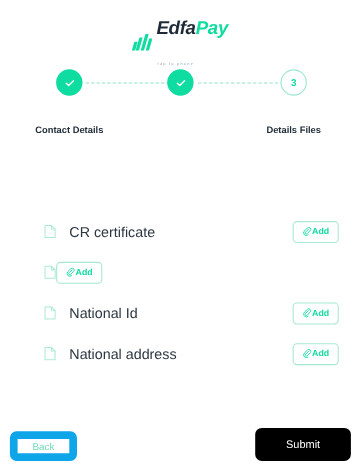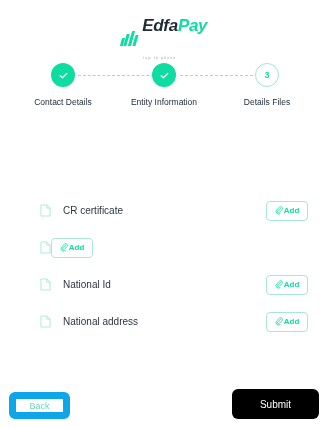--- a/index.html
+++ b/index.html
@@ -112,23 +112,23 @@
     border: 1.5px solid #9fe7ce;
   }
   .circle .num {
     font-size: 9px;
     font-weight: bold;
     color: #0FDCA0;
   }
   .check { width: 11px; height: 11px; display: block; }
 
   .step-label {
-    margin-top: 10px;
+    margin-top: 26px;
     font-size: 8.5px;
-    font-weight: normal;
+    font-weight: bold;
     color: #222f3a;
     white-space: nowrap;
   }
 
   
   .docs {
     position: absolute;
     top: 198px;
     left: 0;
     width: 328px;
@@ -136,21 +136,21 @@
   .doc-row {
     height: 25px;
     display: flex;
     align-items: center;
     padding: 0 20px 0 40px;
     margin-bottom: 12px;
   }
   .doc-icon { width: 11px; height: 13px; flex: 0 0 auto; display: block; }
   .doc-label {
     margin-left: 12px;
-    font-size: 10px;
+    font-size: 13px;
     color: #2b3640;
     flex: 1 1 auto;
     white-space: nowrap;
   }
   .add-btn {
     flex: 0 0 auto;
     width: 42px;
     height: 20px;
     border: 1px solid #a8e8d2;
     border-radius: 4px;
@@ -228,21 +228,20 @@
       </div>
       <div class="step-label">Contact Details</div>
     </div>
 
     <div class="step s2">
       <div class="circle">
         <svg class="check" viewBox="0 0 16 16">
           <path d="M3.2 8.3 L6.4 11.3 L12.8 4.9" fill="none" stroke="#ffffff" stroke-width="1.9" stroke-linecap="round" stroke-linejoin="round"></path>
         </svg>
       </div>
-      <div class="step-label">Entity Information</div>
     </div>
 
     <div class="step s3">
       <div class="circle pending">
         <span class="num">3</span>
       </div>
       <div class="step-label">Details Files</div>
     </div>
   </div>
 

